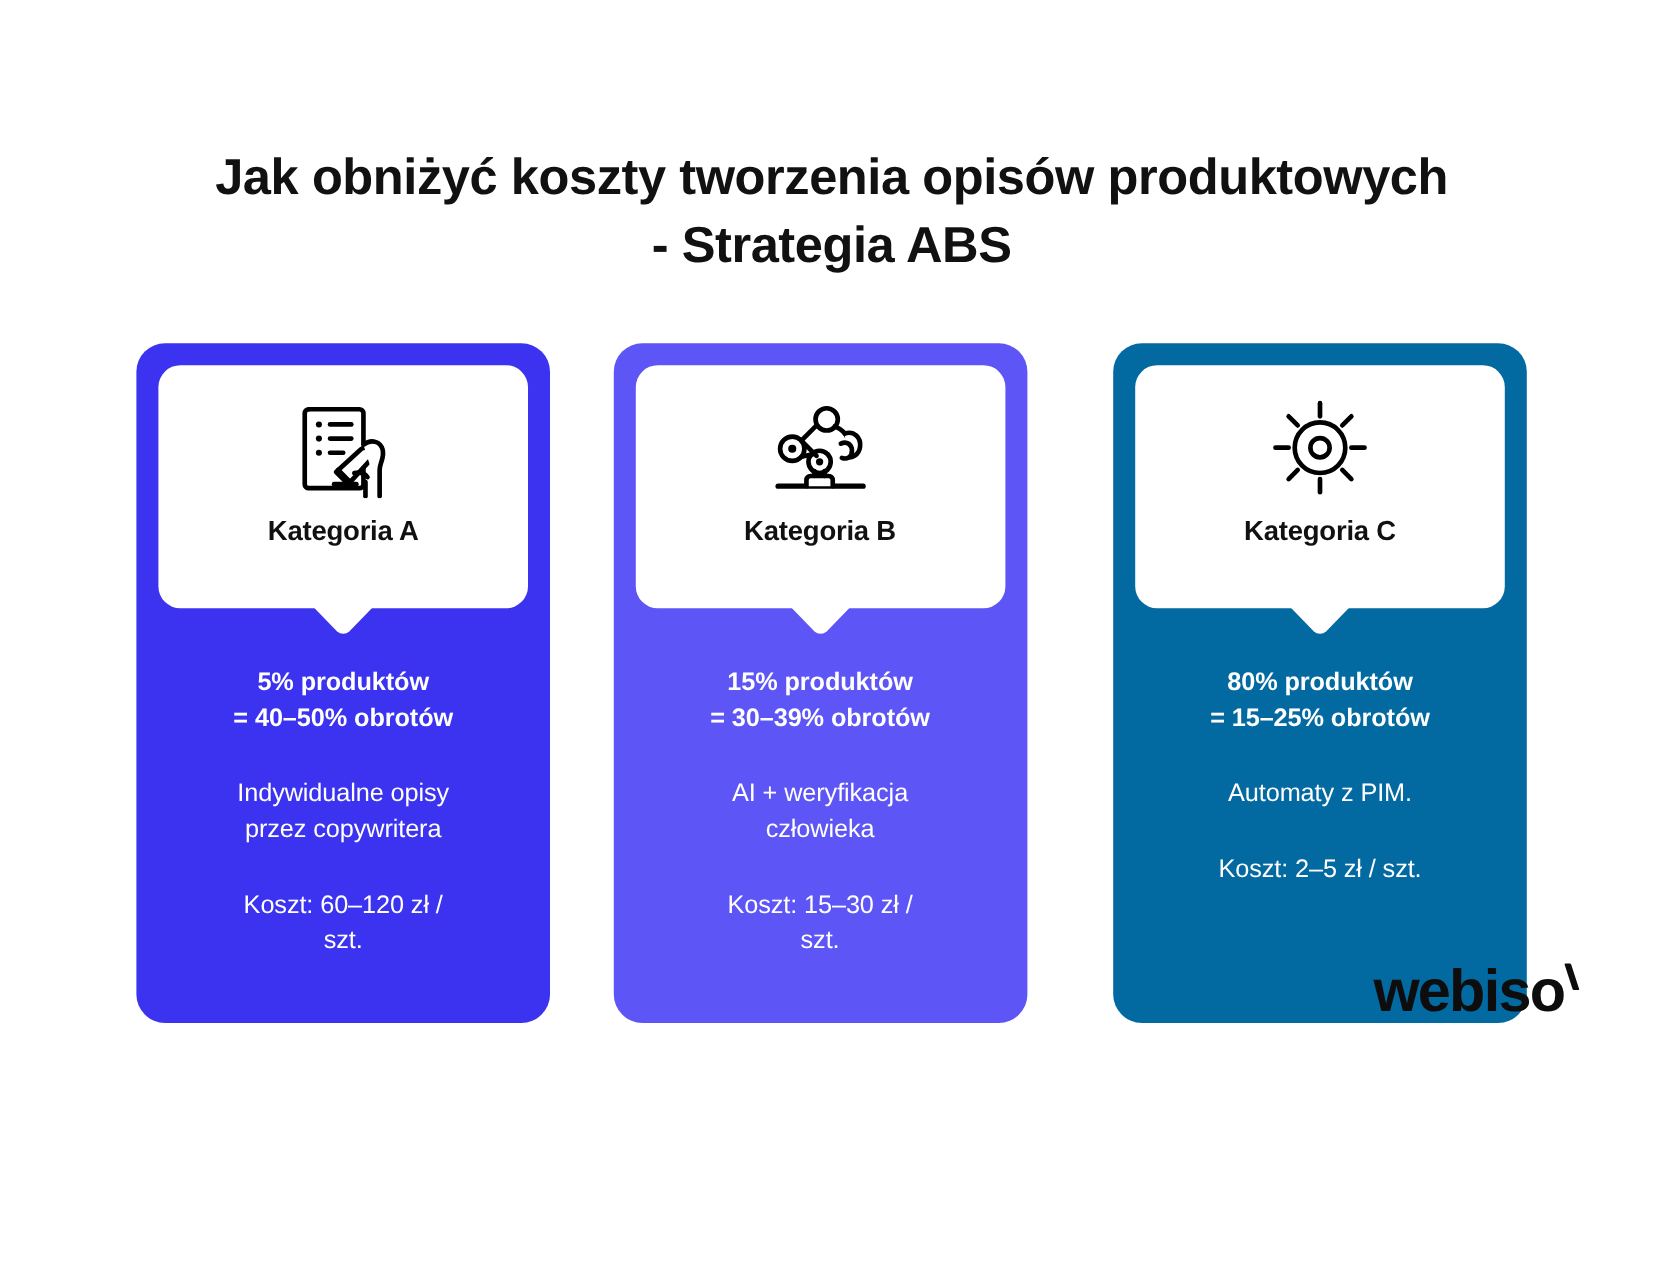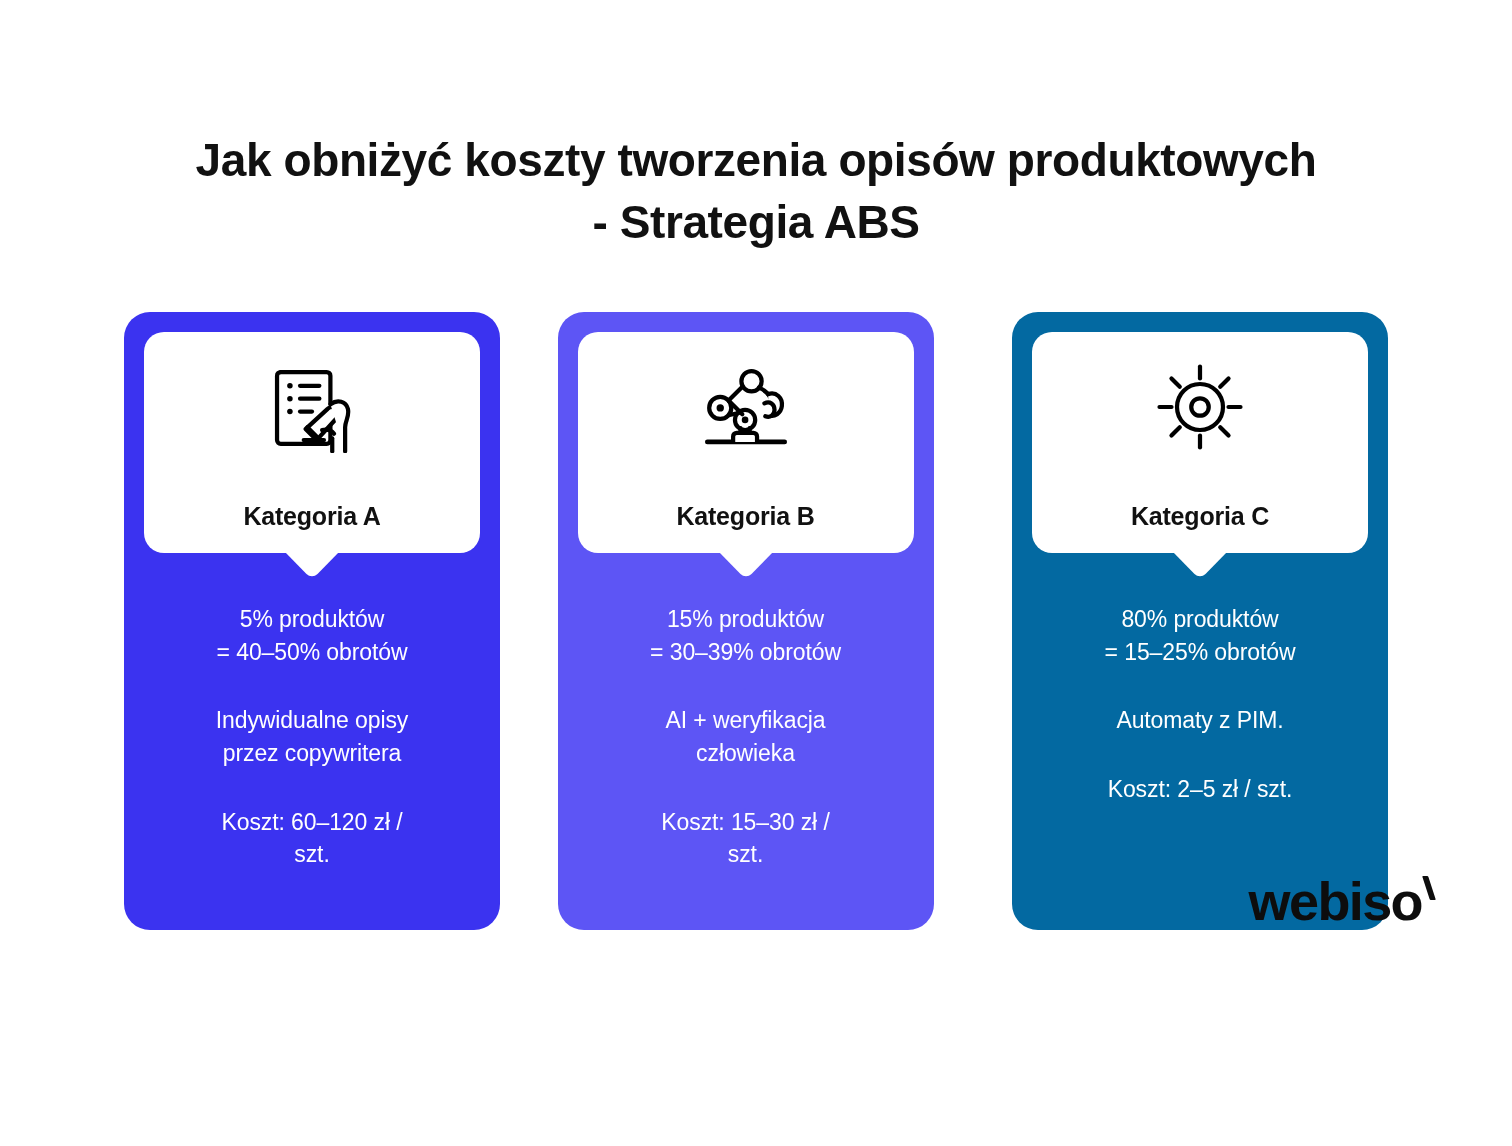--- a/index.html
+++ b/index.html
@@ -66,21 +66,20 @@
     position: relative;
     width: 336px;
     height: 221px;
     background: #ffffff;
     border-radius: 20px;
     display: flex;
     flex-direction: column;
     align-items: center;
     justify-content: flex-start;
     flex: none;
-    gap: 33px;
   }
 
   .bubble-tail {
     position: absolute;
     left: 50%;
     bottom: -25px;
     transform: translateX(-50%);
     width: 56px;
     height: 27px;
     overflow: visible;
@@ -115,21 +114,21 @@
     margin-top: 50px;
     width: 100%;
     text-align: center;
     color: #ffffff;
     padding: 0 8px;
     box-sizing: border-box;
   }
 
   .stat {
     font-size: 23px;
-    font-weight: 400;
+    font-weight: 700;
     line-height: 1.42;
     white-space: pre-line;
     letter-spacing: -0.1px;
   }
 
   .desc {
     margin-top: 36px;
     font-size: 23px;
     font-weight: 400;
     line-height: 1.42;

